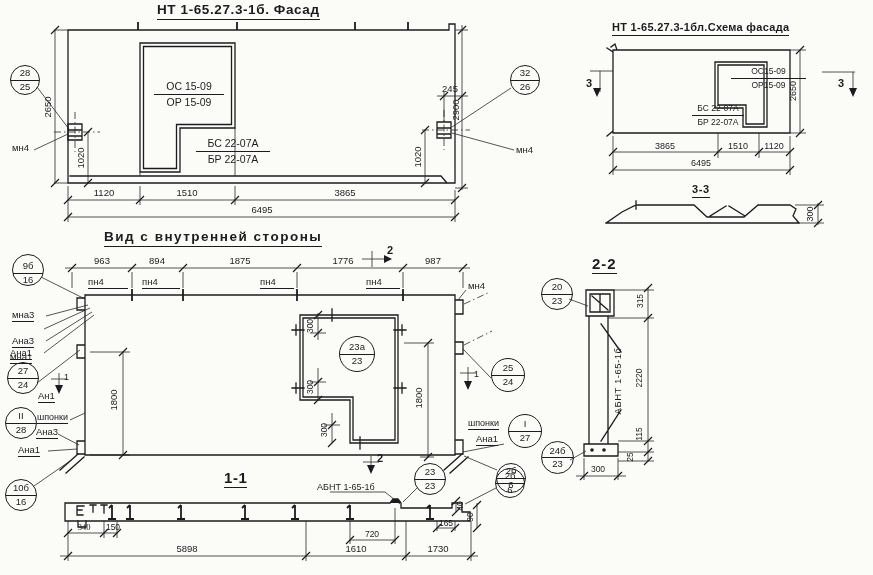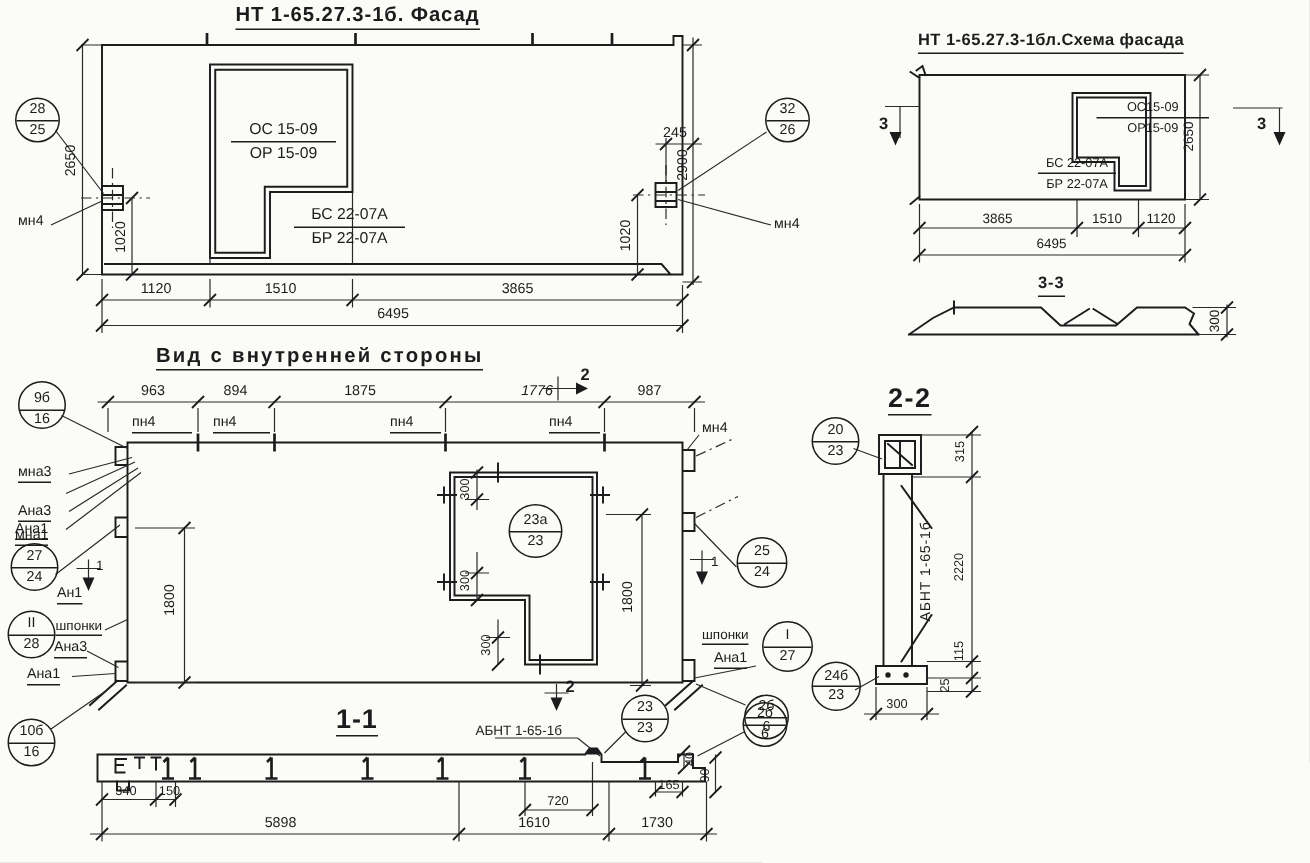--- a/index.html
+++ b/index.html
@@ -4,21 +4,21 @@
 <style>
   html,body{margin:0;padding:0;background:#ddd;}
   .sheet{position:relative;width:873px;height:575px;background:#fbfbf7;overflow:hidden;
          font-family:"Liberation Sans","DejaVu Sans",sans-serif;color:#1c1c1e;}
   svg{position:absolute;left:0;top:0;}
   .t{position:absolute;white-space:nowrap;font-size:9.5px;line-height:1;color:#1c1c1e;}
   .c{transform:translate(-50%,-50%);}
   .r{transform:translate(-50%,-50%) rotate(-90deg);}
   .u{border-bottom:1px solid #1c1c1e;padding-bottom:1px;}
   .b{font-weight:bold;}
-  .f8{font-size:8.5px;} .f9{font-size:9px;} .f11{font-size:11px;} .f12{font-size:18px;} .f13{font-size:13.5px;}
+  .f8{font-size:8.5px;} .f9{font-size:9px;} .f11{font-size:11px;} .f12{font-size:15px;} .f13{font-size:13.5px;}
   .title{font-weight:bold;border-bottom:1.4px solid #1c1c1e;padding-bottom:2px;letter-spacing:.6px;}
   .callout{position:absolute;border:1.3px solid #1c1c1e;border-radius:50%;
            display:flex;flex-direction:column;align-items:center;justify-content:center;
            font-size:9.5px;line-height:1.1;}
   .callout .fn{display:block;width:100%;text-align:center;border-bottom:1.1px solid #1c1c1e;padding-bottom:1px;}
   .callout .fd{display:block;width:100%;text-align:center;padding-top:1px;}
   .frac{position:absolute;text-align:center;font-size:10.5px;line-height:1.25;}
   .frac .fn{display:block;border-bottom:1.1px solid #1c1c1e;padding:0 3px 1px;}
   .frac .fd{display:block;padding-top:1px;}
   .frac.sm{font-size:8.5px;}
@@ -135,21 +135,21 @@
 <span class="t c f9" style="left:774px;top:146px;">1120</span>
 <span class="t c f9" style="left:701px;top:163px;">6495</span>
 
 <span class="t title f11" style="left:692px;top:184px;">3-3</span>
 <span class="t r f9" style="left:810px;top:214px;">300</span>
 
 <span class="t title f13" style="left:104px;top:230px;letter-spacing:1.5px;text-align:center;">Вид с внутренней стороны</span>
 <span class="t c" style="left:102px;top:261px;">963</span>
 <span class="t c" style="left:157px;top:261px;">894</span>
 <span class="t c" style="left:240px;top:261px;">1875</span>
-<span class="t c" style="left:358px;top:261px;font-style:italic;">1776</span>
+<span class="t c" style="left:343px;top:261px;">1776</span>
 <span class="t c" style="left:433px;top:261px;">987</span>
 <span class="t u" style="left:88px;top:277px;width:40px;">пн4</span>
 <span class="t u" style="left:142px;top:277px;width:38px;">пн4</span>
 <span class="t u" style="left:260px;top:277px;width:34px;">пн4</span>
 <span class="t u" style="left:366px;top:277px;width:34px;">пн4</span>
 <span class="t" style="left:468px;top:281px;">мн4</span>
 <span class="t b f11" style="left:387px;top:245px;">2</span>
 <span class="t f9" style="left:64px;top:373px;">1</span>
 <span class="t f9" style="left:474px;top:370px;">1</span>
 
@@ -205,21 +205,21 @@
 <span class="t b f11" style="left:377px;top:453px;">2</span>
 <span class="t f9" style="left:317px;top:483px;">АБНТ 1-65-1б</span>
 <div class="callout" style="left:414px;top:463px;width:30px;height:30px;">
   <span class="fn">23</span>
   <span class="fd">23</span>
 </div>
 <div class="callout" style="left:495px;top:468px;width:28px;height:28px;">
   <span class="fn">2б</span>
   <span class="fd">6</span>
 </div>
-<span class="t c f8" style="left:84px;top:527px;">340</span>
+<span class="t c f8" style="left:84px;top:527px;font-family:Liberation Serif, serif;">340</span>
 <span class="t c f8" style="left:113px;top:527px;">150</span>
 <span class="t c f8" style="left:372px;top:534px;">720</span>
 <span class="t c f8" style="left:446px;top:523px;">165</span>
 <span class="t r f8" style="left:460px;top:506px;">40</span>
 <span class="t r f8" style="left:470px;top:517px;">90</span>
 <span class="t c" style="left:187px;top:549px;">5898</span>
 <span class="t c" style="left:356px;top:549px;">1610</span>
 <span class="t c" style="left:438px;top:549px;">1730</span>
 
 <span class="t title f12" style="left:592px;top:256px;letter-spacing:1px;">2-2</span>

